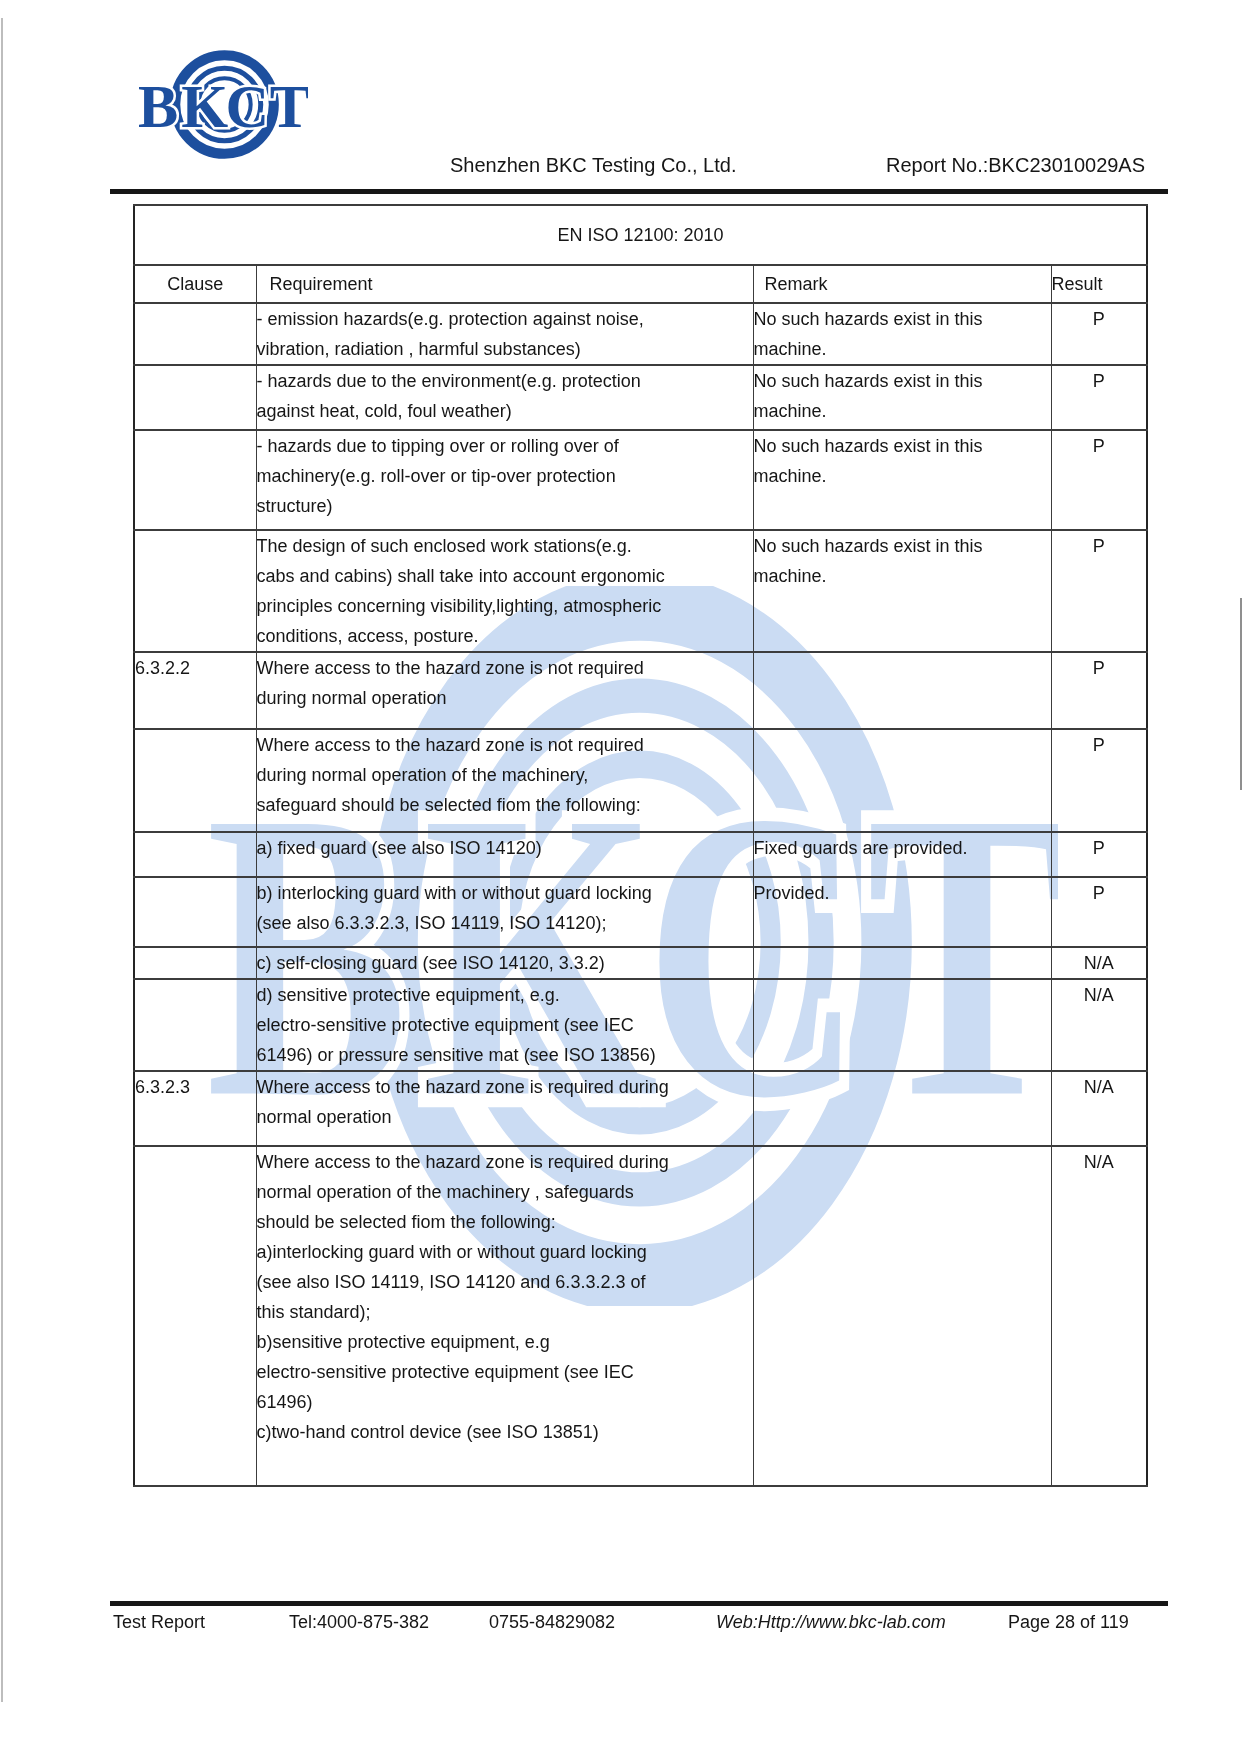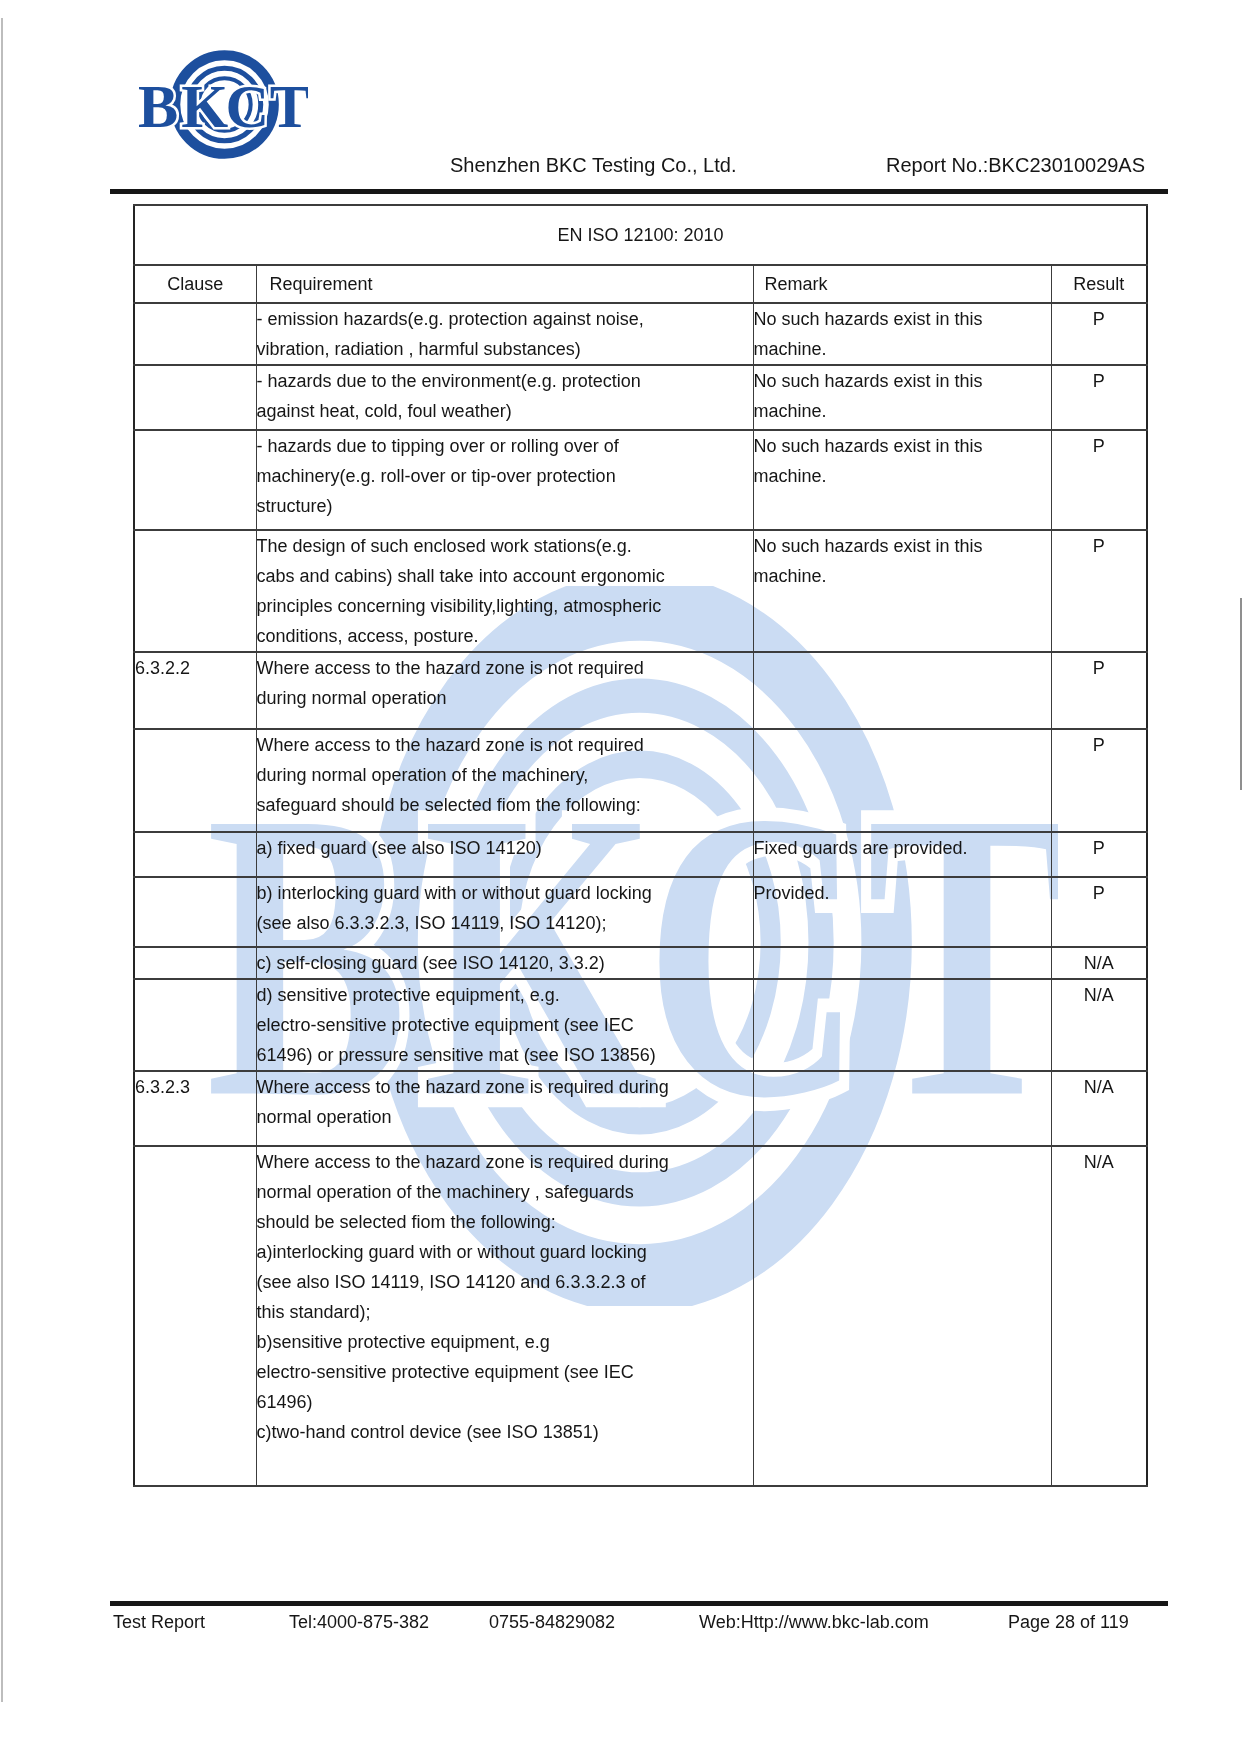--- a/index.html
+++ b/index.html
@@ -37,32 +37,32 @@
   table.doc td, table.doc th {
     border:1px solid #3c3c3c; border-top-width:2px; border-bottom-width:2px;
     vertical-align:top; font-size:18px; line-height:30px; font-weight:normal;
     overflow:hidden; padding:0;
   }
   table.doc { border:2px solid #242424; }
   .title-cell   { text-align:center; font-weight:bold; vertical-align:middle !important; }
   th.h-clause   { text-align:center; font-weight:bold; vertical-align:middle !important; }
   th.h-req      { text-align:left; font-weight:bold; vertical-align:middle !important; padding-left:13px !important;margin-left:12px; }
   th.h-remark   { text-align:left; font-weight:bold; vertical-align:middle !important; padding-left:11px !important;margin-left:36px; }
-  th.h-result   { text-align:center; font-weight:bold; vertical-align:middle !important; }
+  th.h-result   { text-align:left; font-weight:bold; vertical-align:middle !important; }
   td.c-clause { padding:3px 2px 0 10px; }
   td.c-req    { padding:4px 8px 0 13px; white-space:pre-line; }
   td.c-remark { padding:4px 4px 0 11px; white-space:pre-line; }
   td.c-result { text-align:center; padding-top:2px; }
 
   
   .ft { position:absolute; top:1612px; font-size:18px; }
   .ft-label { left:113px; }
   .ft-tel   { left:289px; }
   .ft-tel2  { left:489px; }
-  .ft-web   { left:699px; }
+  .ft-web   { left:716px;font-style:italic; }
   .ft-page  { left:1008px; }
 </style>
 </head>
 <body>
 
 <div class="edge-left"></div>
 <div class="edge-right"></div>
 
 <svg class="watermark-svg" viewBox="0 0 171 105" preserveAspectRatio="none">
   <ellipse cx="88" cy="52" rx="49" ry="49" stroke-width="10"></ellipse>

